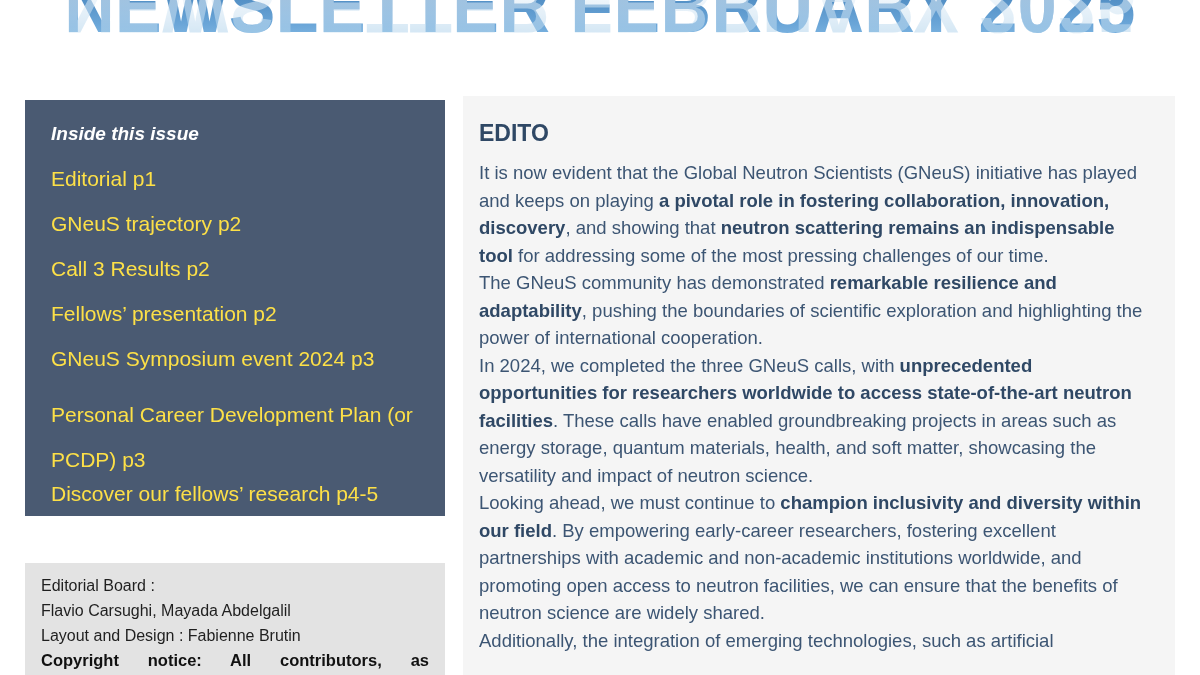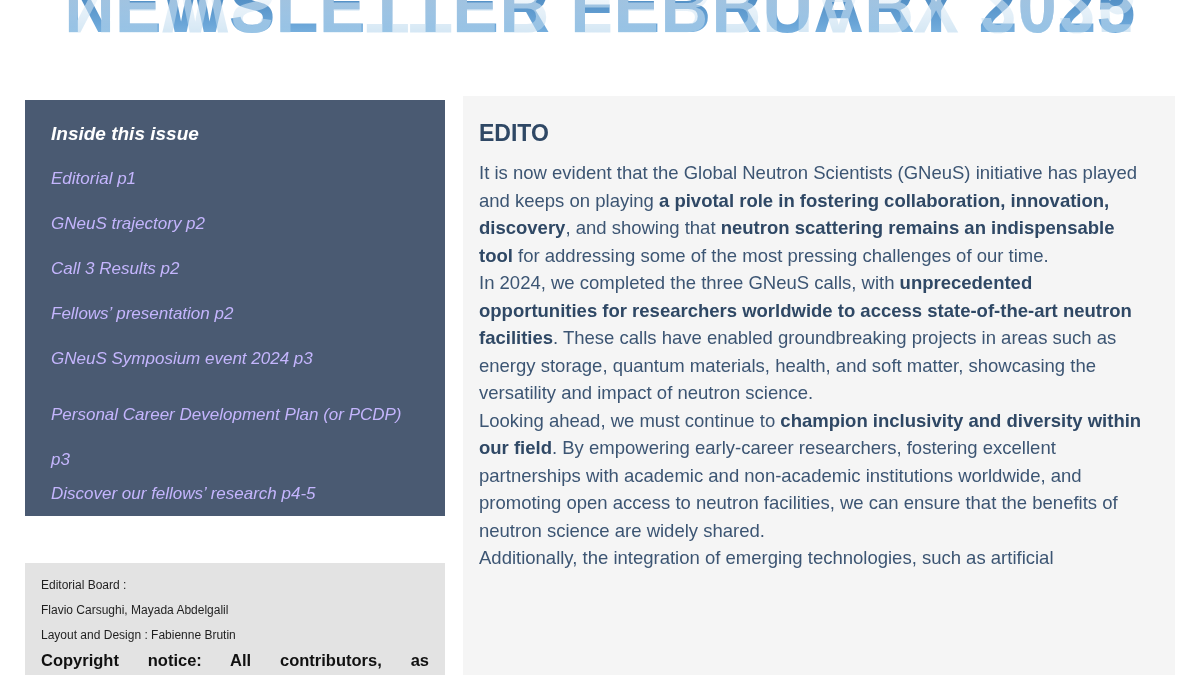--- a/index.html
+++ b/index.html
@@ -88,26 +88,25 @@
   .toc-heading {
     color: #ffffff;
     font-size: 19px;
     font-weight: bold;
     line-height: 24px;
     margin-bottom: 21px;
     font-style: italic;
   }
 
   .toc-item {
-    color: #c4b5fd;
-    font-size: 17px;
+    color: #fde047;
+    font-size: 21px;
     font-weight: normal;
     line-height: 24px;
     margin-bottom: 21px;
-    font-style: italic;
   }
 
   .toc-item.wrap2 {
     line-height: 45px;
     margin-bottom: 0px;
   }
 
   .toc-item.last { margin-bottom: 0; }
 
   .board-box {
@@ -116,21 +115,21 @@
     top: 563px;
     width: 420px;
     height: 112px;
     background: #e3e3e3;
     padding: 10px 16px 0 16px;
     overflow: hidden;
   }
 
   .board-line {
     color: #1f1f1f;
-    font-size: 12px;
+    font-size: 16px;
     line-height: 25px;
     white-space: nowrap;
   }
 
   .board-copyright {
     color: #111111;
     font-size: 16.5px;
     line-height: 25px;
     font-weight: bold;
     text-align: justify;
@@ -192,18 +191,19 @@
   <div class="board-box">
     <div class="board-line">Editorial Board :</div>
     <div class="board-line">Flavio Carsughi, Mayada Abdelgalil</div>
     <div class="board-line">Layout and Design : Fabienne Brutin</div>
     <div class="board-copyright">Copyright notice: All contributors, as</div>
   </div>
 
   <div class="edito-panel">
     <div class="edito-heading">EDITO</div>
     <p class="edito-p"><span>It is now evident that the Global Neutron Scientists (GNeuS) initiative has played and keeps on playing </span><b>a pivotal role in fostering collaboration, innovation, discovery</b><span>, and showing that </span><b>neutron scattering remains an indispensable tool</b><span> for addressing some of the most pressing challenges of our time.</span></p>
+    <p class="edito-p"><span>The GNeuS community has demonstrated </span><b>remarkable resilience and adaptability</b><span>, pushing the boundaries of scientific exploration and highlighting the power of international cooperation.</span></p>
     <p class="edito-p gap"><span>In 2024, we completed the three GNeuS calls, with </span><b>unprecedented opportunities for researchers worldwide to access state-of-the-art neutron facilities</b><span>. These calls have enabled groundbreaking projects in areas such as energy storage, quantum materials, health, and soft matter, showcasing the versatility and impact of neutron science.</span></p>
     <p class="edito-p gap"><span>Looking ahead, we must continue to </span><b>champion inclusivity and diversity within our field</b><span>. By empowering early-career researchers, fostering excellent partnerships with academic and non-academic institutions worldwide, and promoting open access to neutron facilities, we can ensure that the benefits of neutron science are widely shared.</span></p>
     <p class="edito-p"><span>Additionally, the integration of emerging technologies, such as artificial</span></p>
   </div>
 
 </div>
 
 </body></html>

